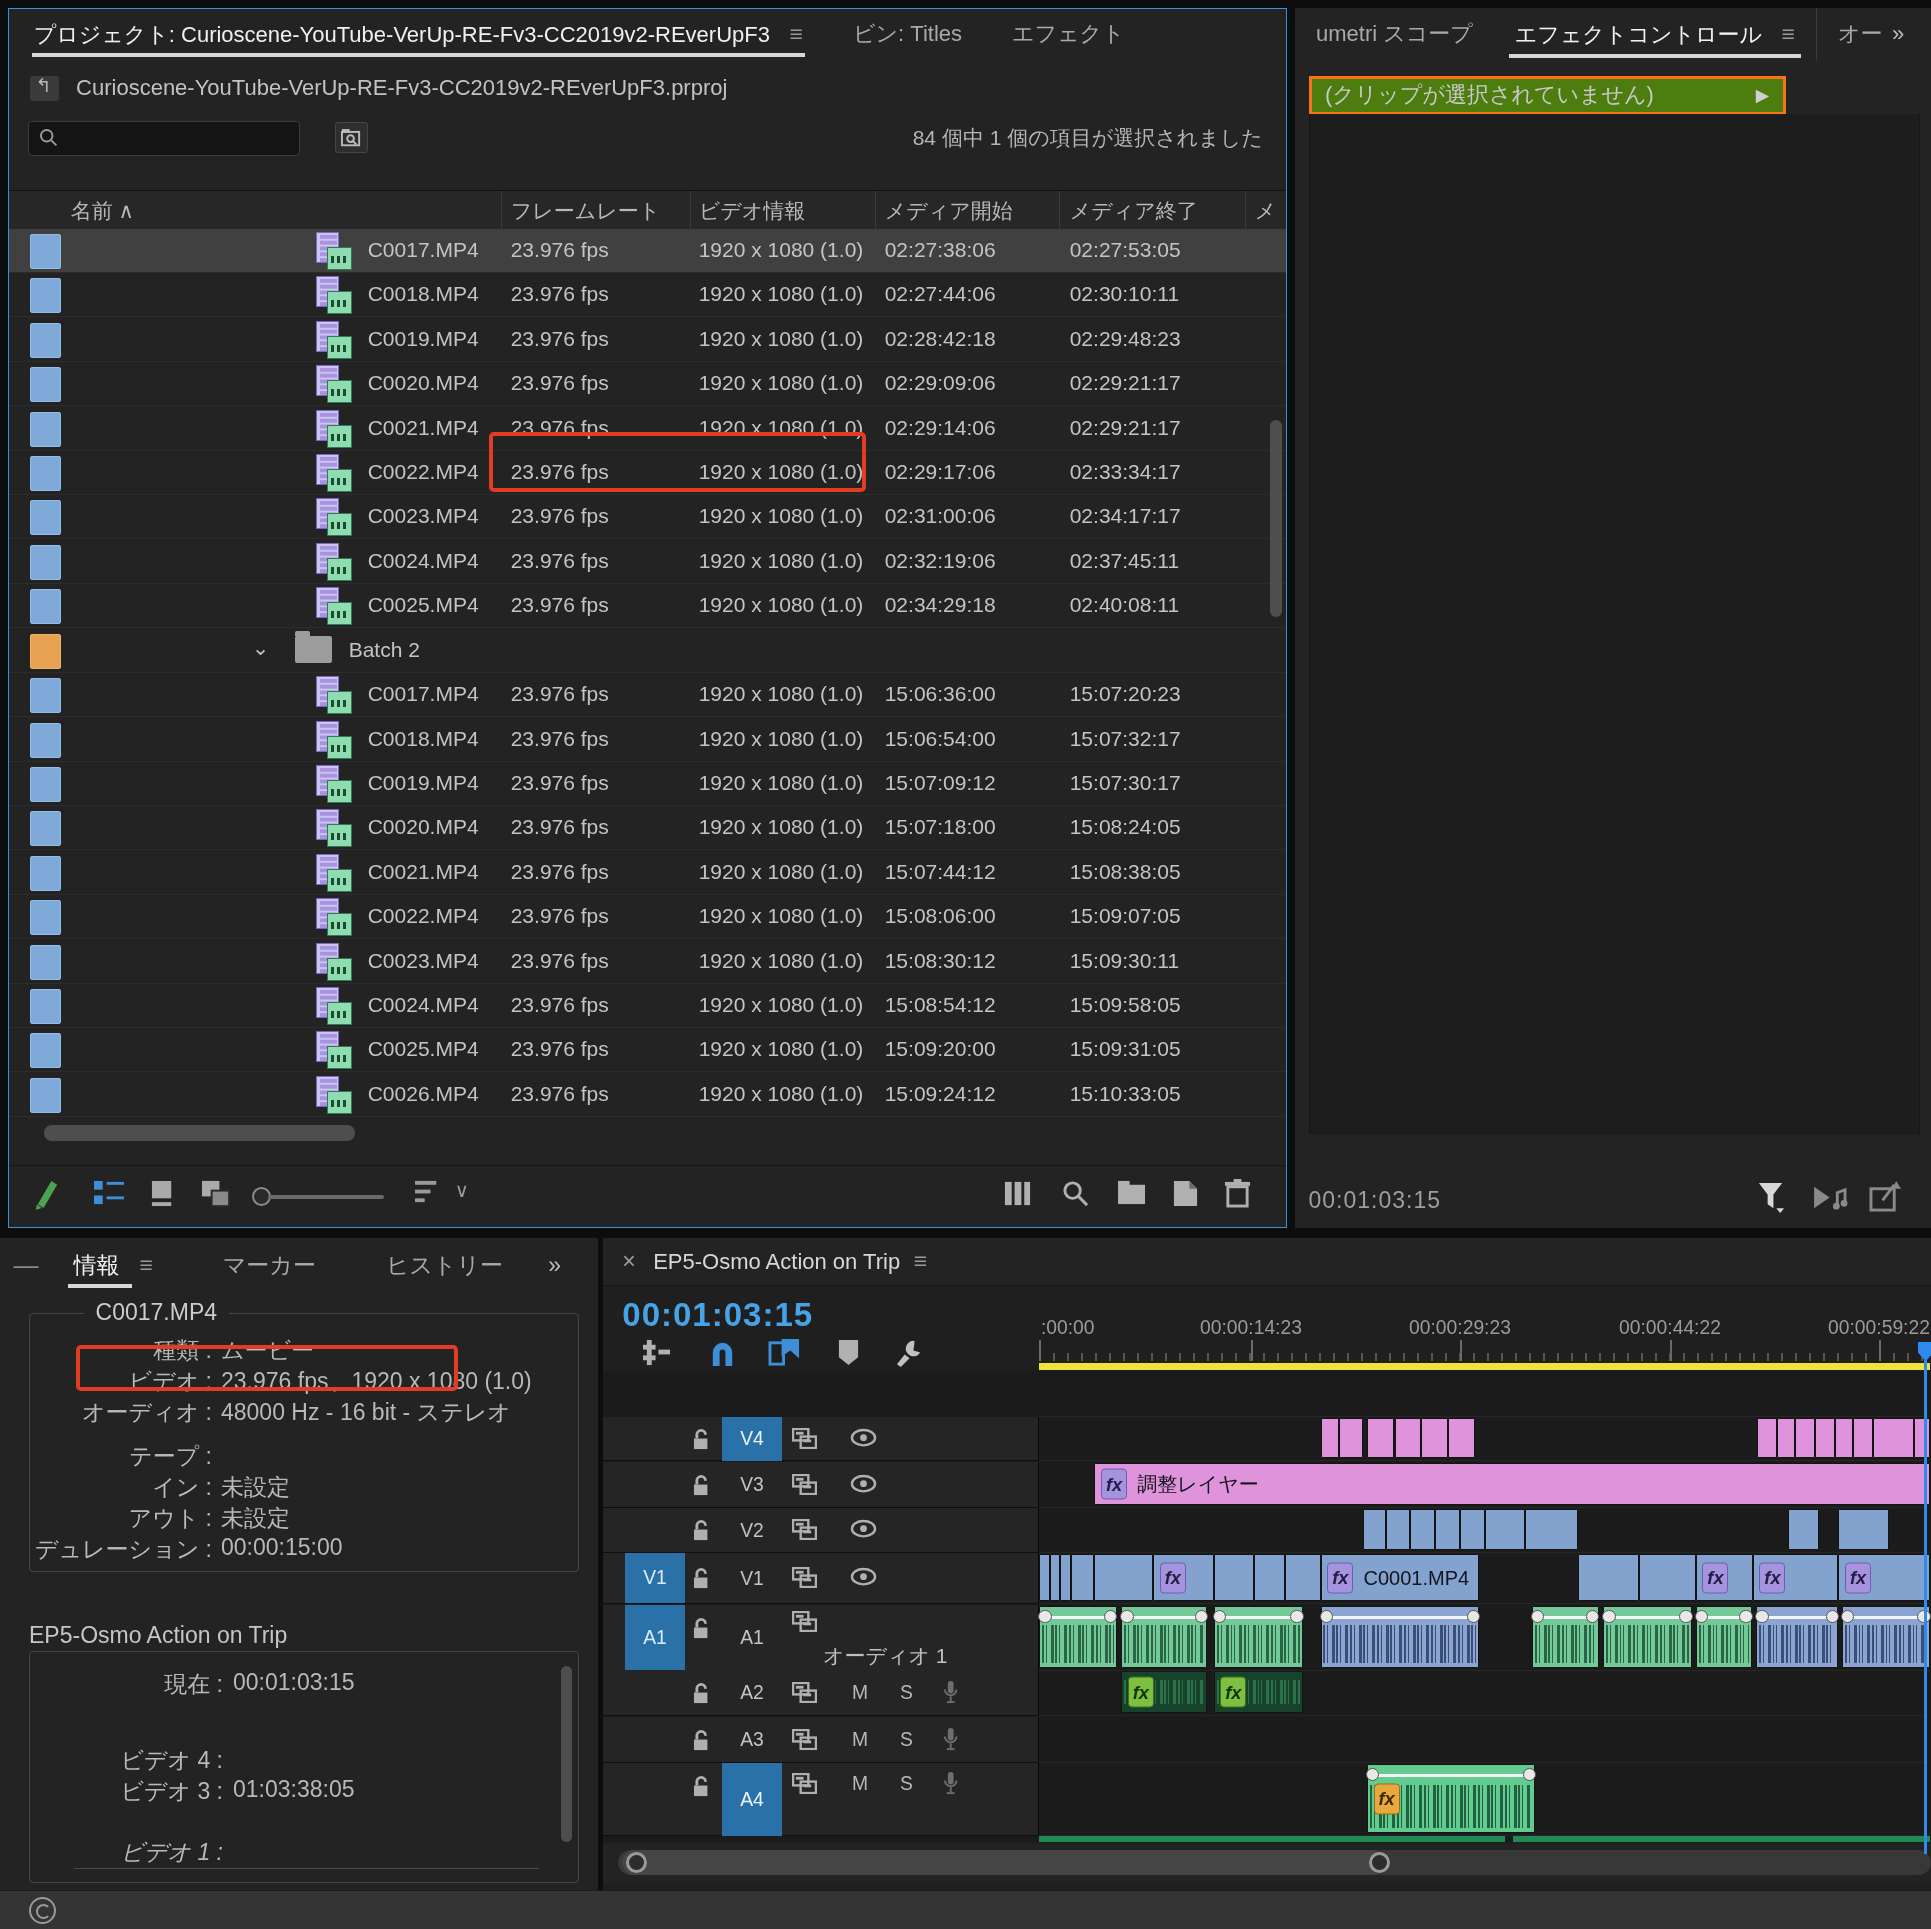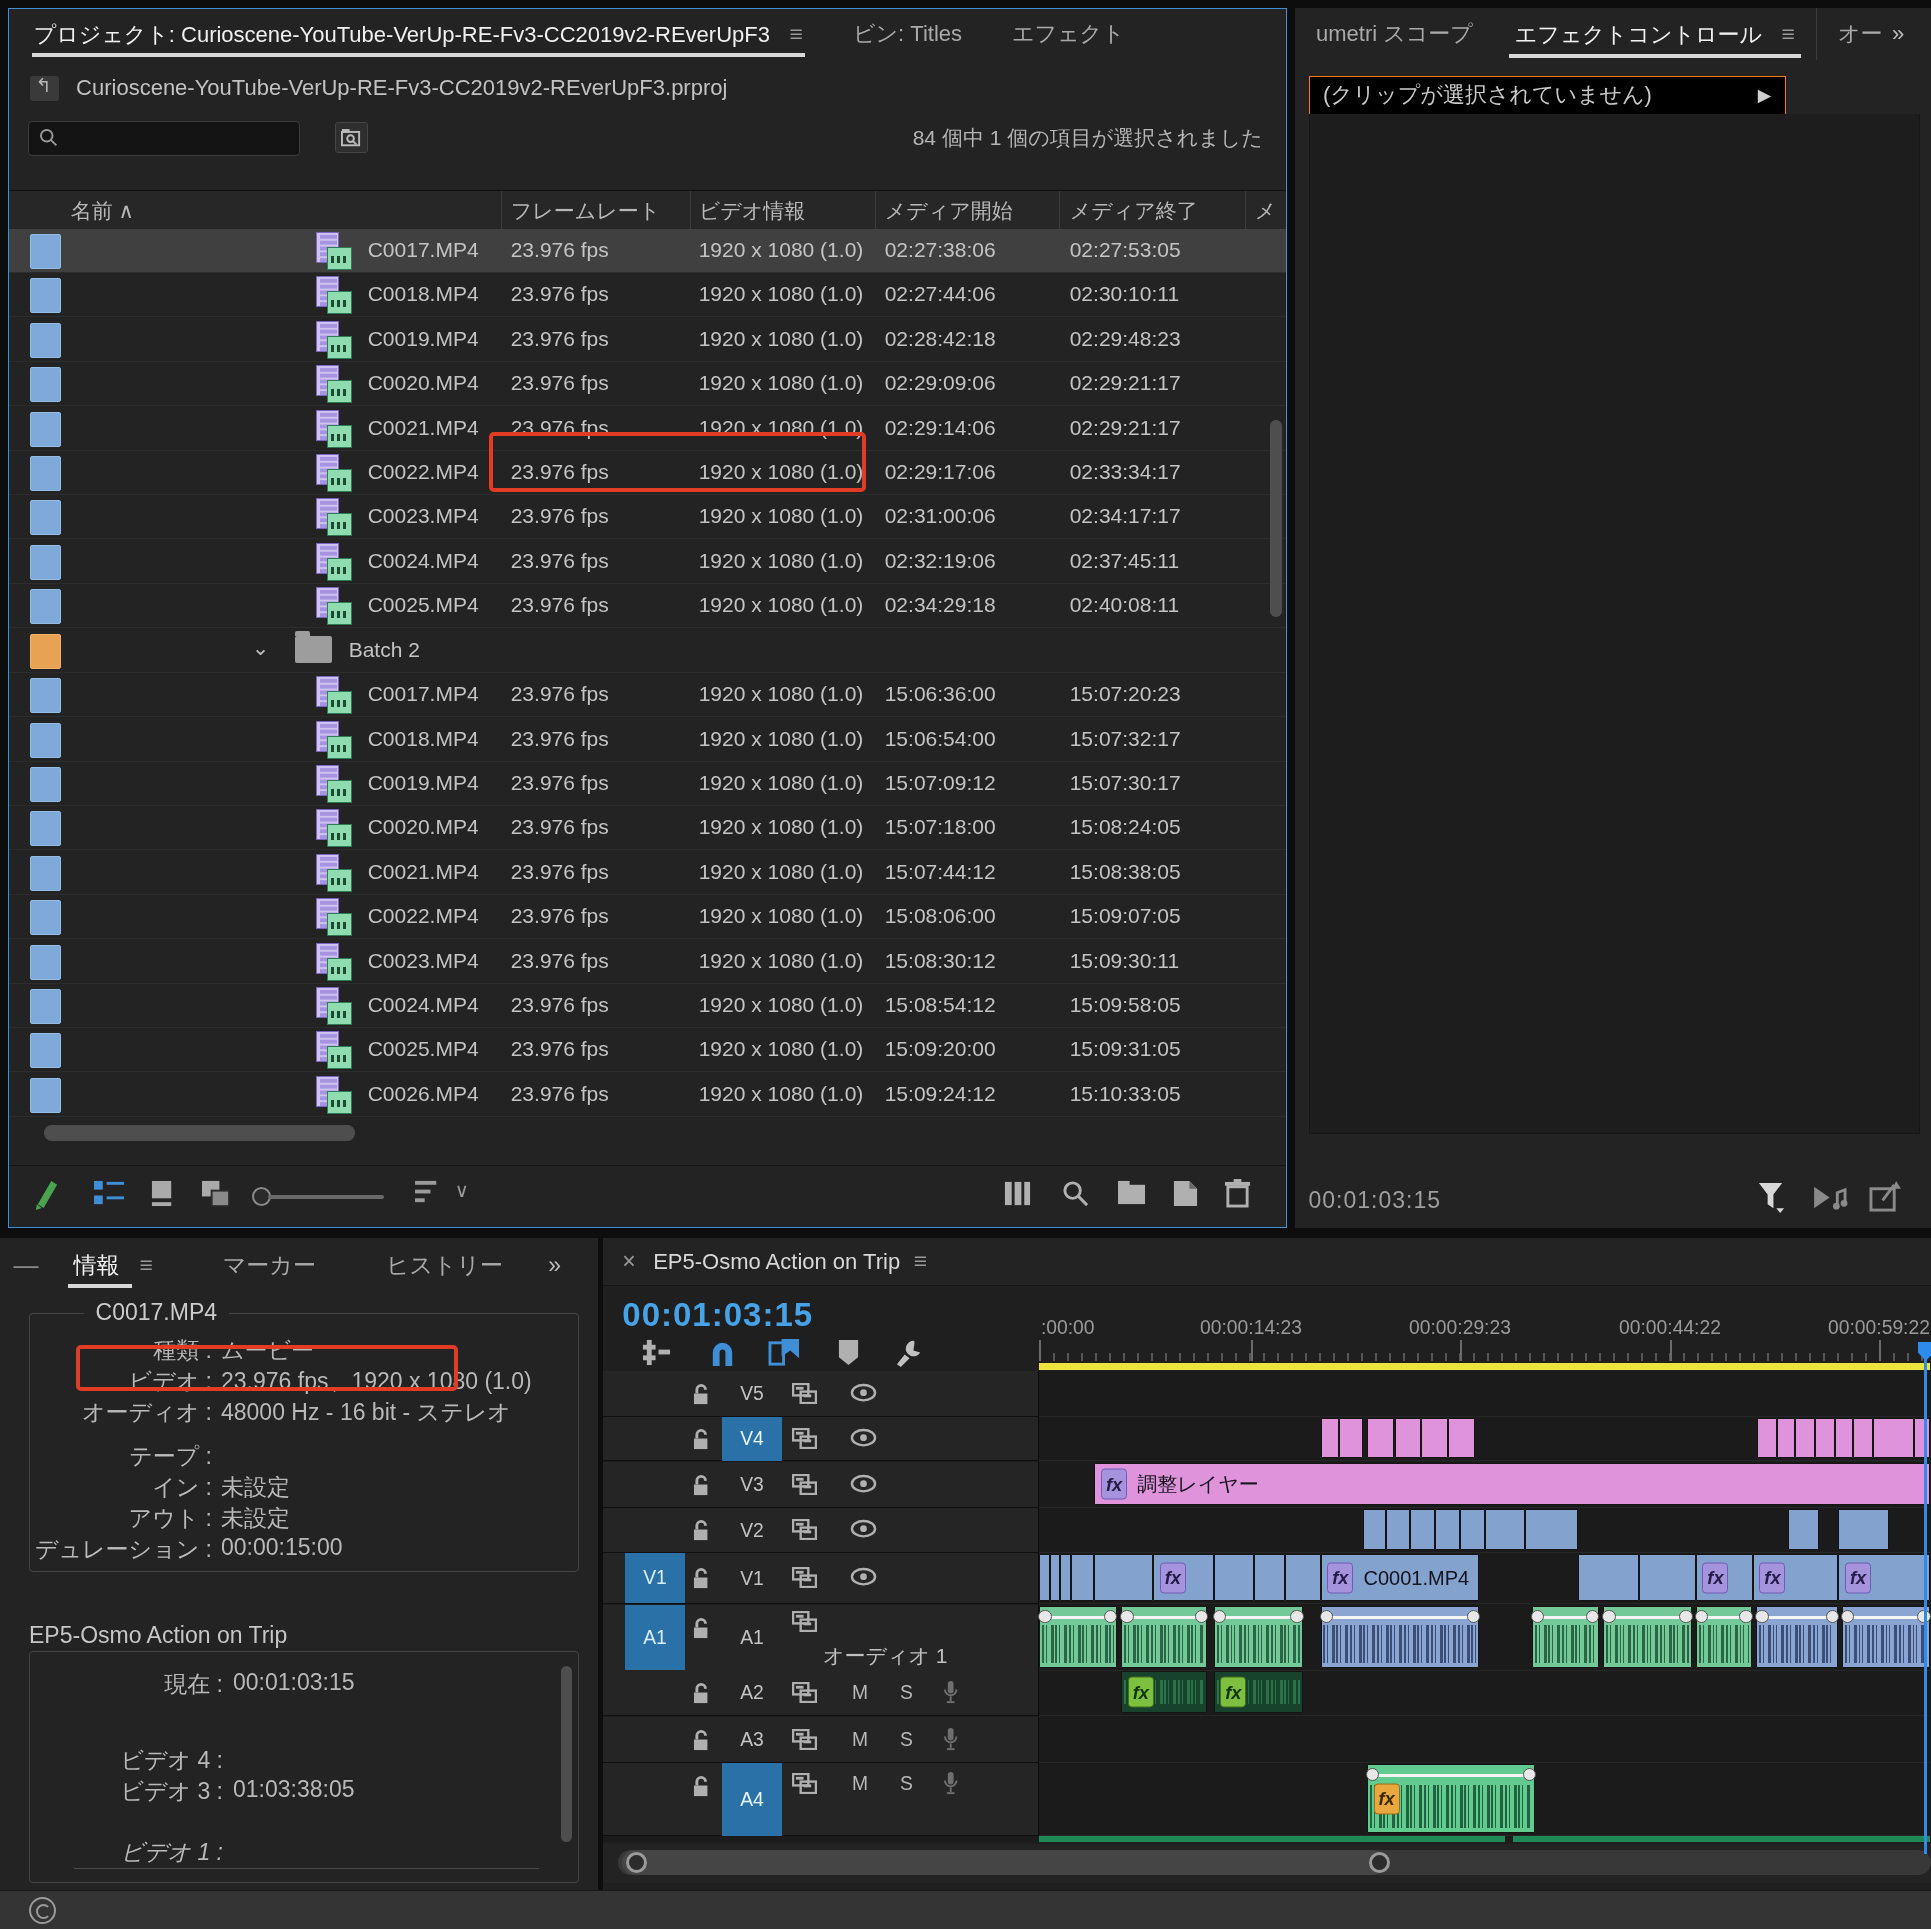--- a/index.html
+++ b/index.html
@@ -53,21 +53,21 @@
   .hscroll .thumb { position:absolute; left:35px; top:4.8px; width:311px; height:15.4px; border-radius:7.7px; background:#4e4e4e; }
   .pfooter { position:absolute; left:0; bottom:0; width:100%; height:62px; border-top:1px solid #161616; }
   .fic { position:absolute; top:13.5px; display:flex; align-items:center; justify-content:center; }
   .zoom-line { position:absolute; top:29px; left:259px; width:116px; height:4.8px; background:#6a6a6a; border-radius:2.9px; }
   .zoom-knob { position:absolute; top:21px; left:243px; width:19.3px; height:19.3px; border:2.9px solid #8a8a8a; border-radius:50%; background:#2a2a2a; }
   
   .fx-tabs { position:absolute; left:0; top:0; width:100%; height:52px; display:flex; align-items:center; font-size:22px; color:#a9a9a9; }
   .fx-tab { padding:0 21px; white-space:nowrap; position:relative; height:52px; line-height:52px; }
   .fx-tab.active { color:#f2f2f2; }
   .fx-tab.active .underline { position:absolute; left:15.4px; right:15.4px; bottom:1.9px; height:3.9px; background:#d8d8d8; }
-  .fx-noclip { position:absolute; left:13.5px; top:68px; width:477px; height:39px; border:1px solid #f97316; background:#000000;
+  .fx-noclip { position:absolute; left:13.5px; top:68px; width:477px; height:39px; border:3px solid #f97316; background:#4d7c0f;
      display:flex; align-items:center; font-size:22px; color:#c9c9c9; padding-left:13.5px; }
   .fx-noclip .tri { position:absolute; right:13.5px; color:#cfcfcf; font-size:17.4px; }
   .fx-body { position:absolute; left:13.5px; top:106px; width:611px; height:1020px; background:#1d1d1d; border:1px solid #161616; border-top:none; }
   .fx-bottom { position:absolute; left:0; bottom:0; width:100%; height:54px; }
   .fx-tc { position:absolute; left:13.5px; top:13.5px; font-size:23px; color:#9f9f9f; letter-spacing:1px; }
   
   .inf-tabs { position:absolute; left:0; top:0; width:100%; height:54px; display:flex; align-items:center; font-size:23px; color:#a9a9a9; }
   .inf-dash { color:#8a8a8a; margin-left:13.5px; font-size:25px; }
   .inf-tab { padding:0 35px; position:relative; height:54px; line-height:54px; white-space:nowrap; }
   .inf-tab.active { color:#f2f2f2; }
@@ -662,43 +662,20 @@
       <div id="major-ticks">
           <div class="majortick" style="left: 0px;"></div>
           <div class="majortick" style="left: 212px;"></div>
           <div class="majortick" style="left: 421px;"></div>
           <div class="majortick" style="left: 631px;"></div>
           <div class="majortick" style="left: 840px;"></div>
         </div>
     </div>
     <div class="workbar"></div>
     <div class="tracks" id="tracks">
-        <div class="thdr" style="top: 0px; height: 46px;">
-          <div class="hic" style="left:89px; top:11.6px">
-            <svg width="19.3" height="23" viewBox="0 0 20 24">
-              <rect x="2" y="11" width="14" height="11" fill="#b0b0b0"></rect>
-              <path d="M5 11 v-4 a4.5 4.5 0 0 1 9 0" fill="none" stroke="#b0b0b0" stroke-width="3"></path>
-            </svg>
-          </div>
-          <div class="tnum " style="top:0; height:46px">V5</div>
-          <div class="hic" style="left:189px; top:11.6px">
-            <svg width="25" height="21" viewBox="0 0 26 22">
-              <rect x="1" y="1" width="16" height="12" fill="none" stroke="#b0b0b0" stroke-width="2.5"></rect>
-              <rect x="4" y="4" width="8" height="3" fill="#b0b0b0"></rect>
-              <rect x="9" y="9" width="16" height="12" fill="none" stroke="#b0b0b0" stroke-width="2.5"></rect>
-              <rect x="12" y="12" width="8" height="3" fill="#b0b0b0"></rect>
-            </svg>
-          </div>
-          <div class="hic" style="left:247px; top:11.6px">
-            <svg width="27" height="19.3" viewBox="0 0 28 20">
-              <ellipse cx="14" cy="10" rx="12" ry="8" fill="none" stroke="#b0b0b0" stroke-width="2.5"></ellipse>
-              <circle cx="14" cy="10" r="3.5" fill="#b0b0b0"></circle>
-            </svg>
-          </div>
-        </div>
         <div class="lane" style="top: 0px; height: 46px;"></div>
         <div class="thdr" style="top: 46px; height: 44px;">
           <div class="hic" style="left:89px; top:10.6px">
             <svg width="19.3" height="23" viewBox="0 0 20 24">
               <rect x="2" y="11" width="14" height="11" fill="#b0b0b0"></rect>
               <path d="M5 11 v-4 a4.5 4.5 0 0 1 9 0" fill="none" stroke="#b0b0b0" stroke-width="3"></path>
             </svg>
           </div>
           <div class="tnum tgt" style="top:0; height:44px">V4</div>
           <div class="hic" style="left:189px; top:10.6px">

